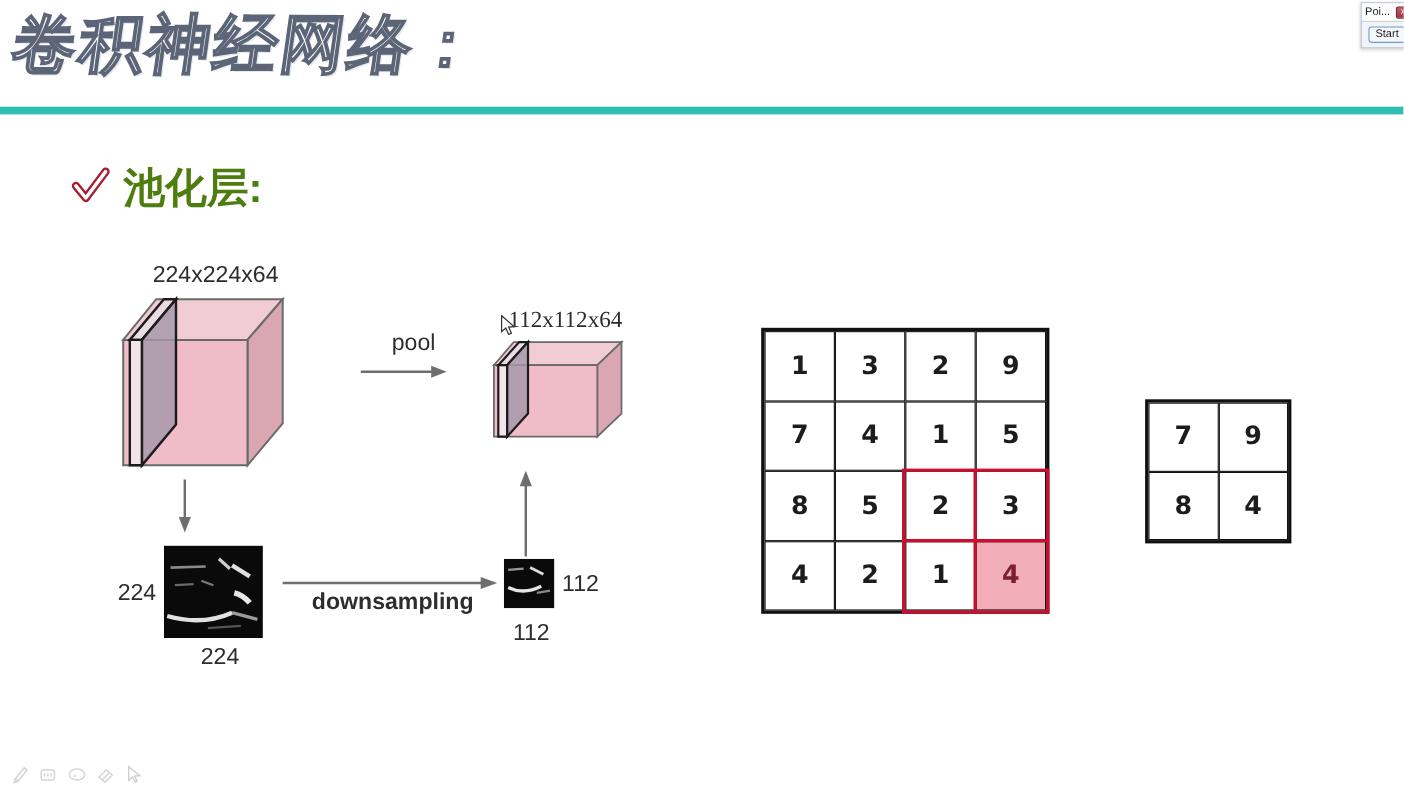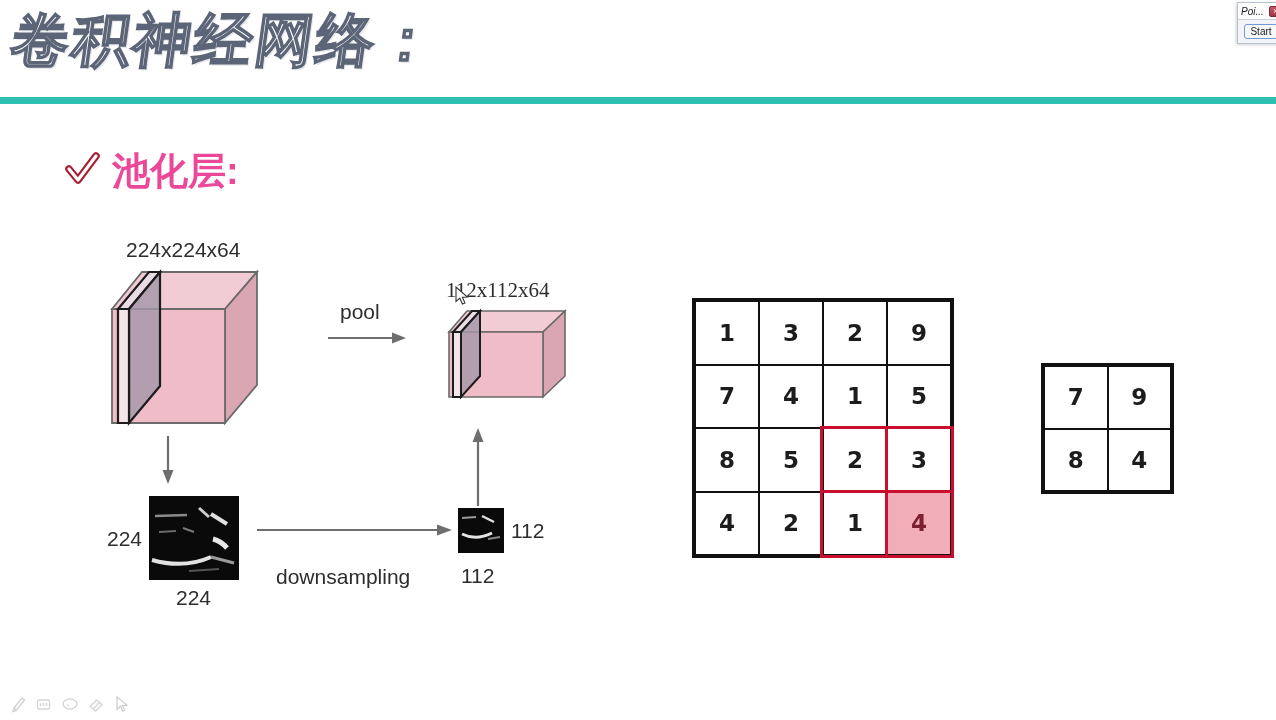--- a/index.html
+++ b/index.html
@@ -17,28 +17,28 @@
     color:#ffffff;
     -webkit-text-stroke:1.6px #5b6577;
     text-shadow:2px 2px 0 rgba(120,130,150,.18);
     transform:skewX(-8deg);transform-origin:left bottom;
     white-space:nowrap;
   }
   .divider{left:0;top:97px;width:1276px;height:7px;background:var(--accent);}
 
   
   .check-icon{left:63px;top:151px;}
-  .section-label{left:112px;top:146px;font-size:38px;font-weight:600;color:#ec4899;white-space:nowrap;}
-
-  
-  .dlabel{color:#2d2d2d;font-size:21px;white-space:nowrap;}
+  .section-label{left:112px;top:146px;font-size:38px;font-weight:600;color:#4d7c0f;white-space:nowrap;}
+
+  
+  .dlabel{color:#2d2d2d;font-size:21px;text-align:center;white-space:nowrap;}
   .lbl-input-volume{left:126px;top:238px;width:140px;}
   .lbl-output-volume{left:446px;top:278px;width:136px;font-family:Liberation Serif, serif;}
   .lbl-pool{left:340px;top:300px;width:72px;}
-  .lbl-downsampling{left:276px;top:565px;width:162px;}
+  .lbl-downsampling{left:276px;top:536px;width:162px;font-weight:bold;}
   .lbl-in-side{left:96px;top:527px;width:46px;text-align:right;}
   .lbl-in-bottom{left:176px;top:586px;width:48px;}
   .lbl-out-side{left:511px;top:519px;width:44px;text-align:left;}
   .lbl-out-bottom{left:461px;top:564px;width:44px;}
 
   .big-cube{left:105px;top:264px;}
   .small-cube{left:445px;top:307px;}
   .big-image{left:149px;top:496px;}
   .small-image{left:458px;top:508px;}
   .pool-arrow{left:326px;top:331px;}
@@ -65,21 +65,21 @@
   .pool-window::before{content:"";position:absolute;left:62px;top:0;width:3px;height:126px;background:var(--highlight_red);}
   .pool-window::after{content:"";position:absolute;left:0;top:61px;width:128px;height:3px;background:var(--highlight_red);}
 
   
   .pointer-widget{
     left:1237px;top:2px;width:46px;
     background:#f2f4f8;border:1px solid #b9c2cf;box-shadow:-1px 1px 3px rgba(0,0,0,.18);
     font-size:10px;
   }
   .pw-titlebar{display:flex;align-items:center;justify-content:space-between;background:#fdfdfd;border-bottom:1px solid #ccd2da;padding:1px 2px 1px 3px;height:14px;}
-  .pw-title{color:#222;font-size:10px;font-style:italic;}
+  .pw-title{color:#222;font-size:10px;}
   .pw-close{
     width:13px;height:11px;border:1px solid #7e2833;border-radius:2px;
     background:linear-gradient(#c05a66,#a03744);color:#fff;font-size:8px;line-height:8px;
     padding:0;display:flex;align-items:center;justify-content:center;cursor:pointer;
   }
   .pw-start{
     display:block;margin:4px auto 4px;width:34px;height:15px;
     background:#f7f8fa;border:1px solid #6f9bd1;border-radius:3px;
     font-size:10px;color:#222;padding:0;cursor:pointer;
   }

